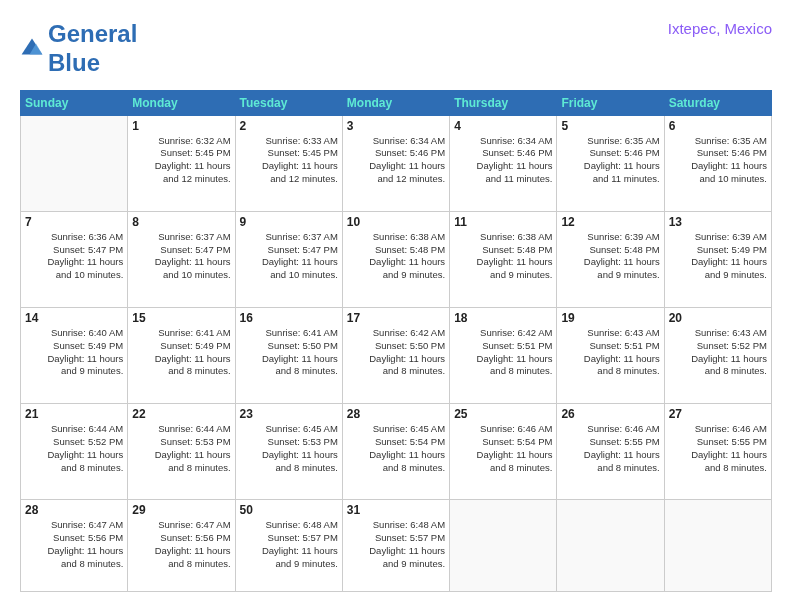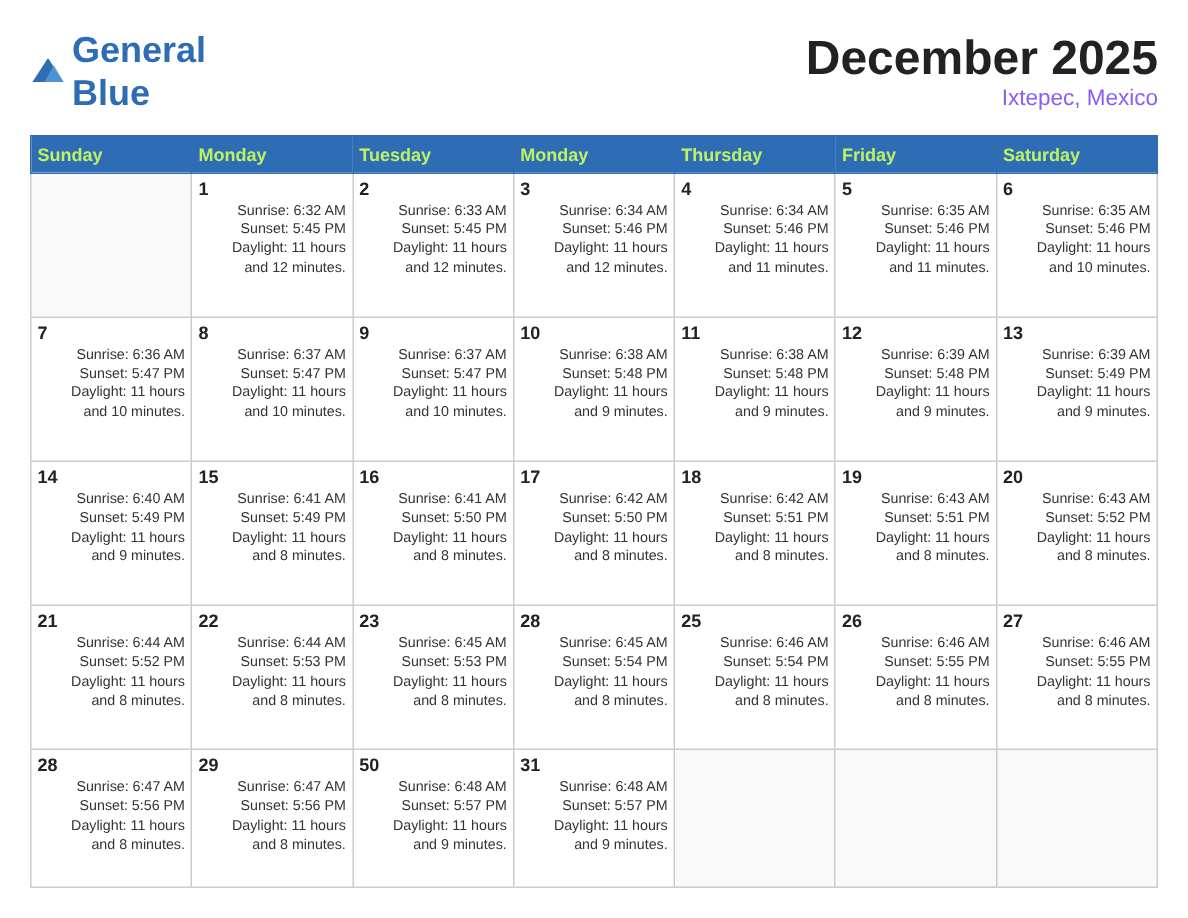--- a/index.html
+++ b/index.html
@@ -55,21 +55,21 @@
     }
     .calendar {
       flex: 1;
       border: 1px solid #ccc;
       border-collapse: collapse;
       width: 100%;
       table-layout: fixed;
     }
     .calendar th {
       background: #2e6db4;
-      color: #bef264;
+      color: #5eead4;
       font-size: 12px;
       font-weight: bold;
       padding: 5px 4px;
       text-align: left;
       border: 1px solid #2e6db4;
     }
     .calendar td {
       border: 1px solid #ccc;
       vertical-align: top;
       padding: 3px 4px;
@@ -106,21 +106,20 @@
       <svg class="logo-icon" viewBox="0 0 30 30">
         <polygon points="15,2 28,22 2,22" fill="#2e6db4"></polygon>
         <polygon points="20,8 28,22 12,22" fill="#5ba3e0" opacity="0.7"></polygon>
       </svg>
       <div class="logo-text">
         <span style="color:#2e6db4">General</span><br>
         <span style="color:#2e6db4">Blue</span>
       </div>
     </div>
     <div class="title-block">
-      <div class="month-title">December 2025</div>
       <div class="location">Ixtepec, Mexico</div>
     </div>
   </div>
 
   <table class="calendar">
     <thead>
       <tr>
 
       <th>Sunday</th>
           <th>Monday</th>

